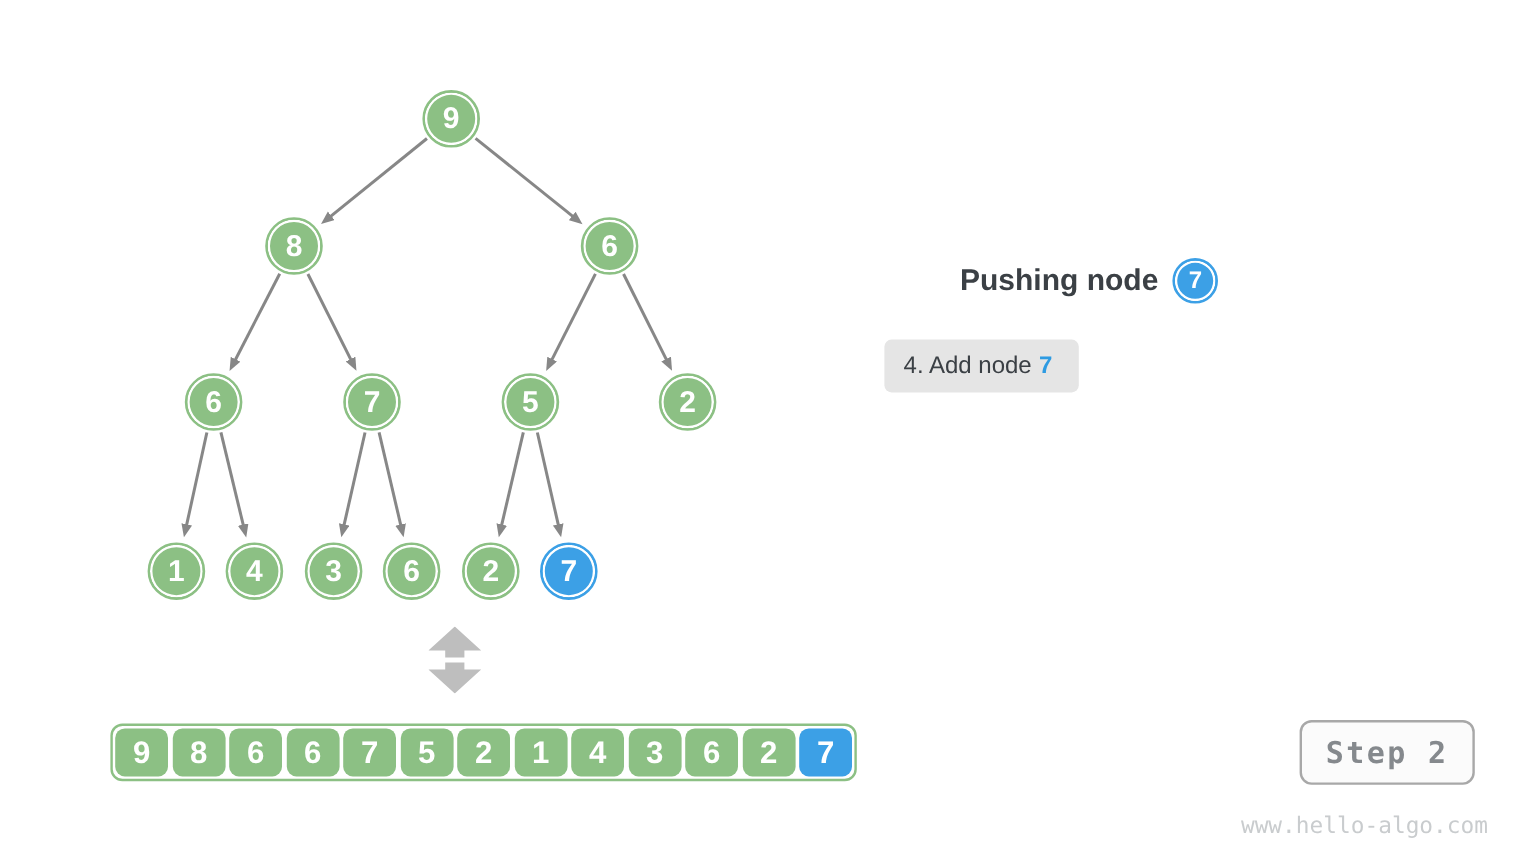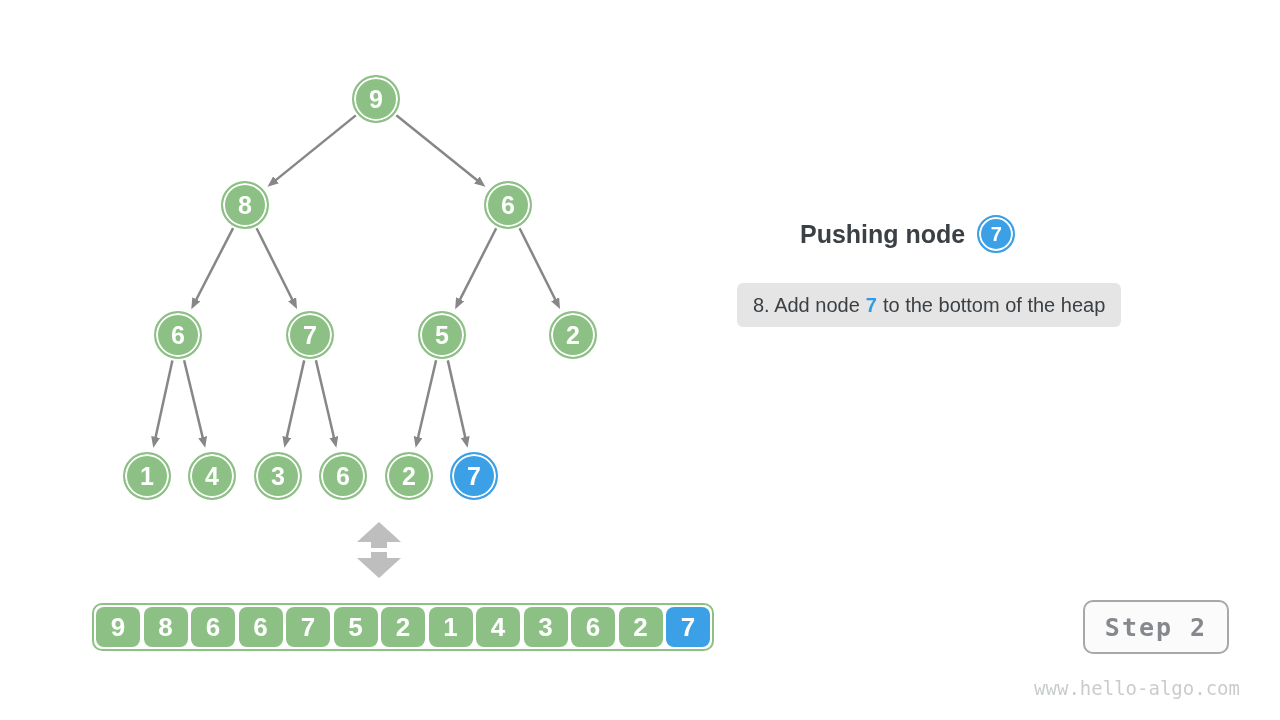--- a/index.html
+++ b/index.html
@@ -143,23 +143,22 @@
     </div>
 
   <div id="title">
     <span>Pushing node</span>
     <span id="title-node-circle">
       <span>7</span>
     </span>
   </div>
 
   <div id="instruction">
-    <span>8. Add node</span>
+    <span>4. Add node</span>
     <span class="val">7</span>
-    <span>to the bottom of the heap</span>
   </div>
 
   <div id="step-button">
     <span>Step 2</span>
   </div>
 
   <div id="watermark">www.hello-algo.com</div>
 
 </div>
 

